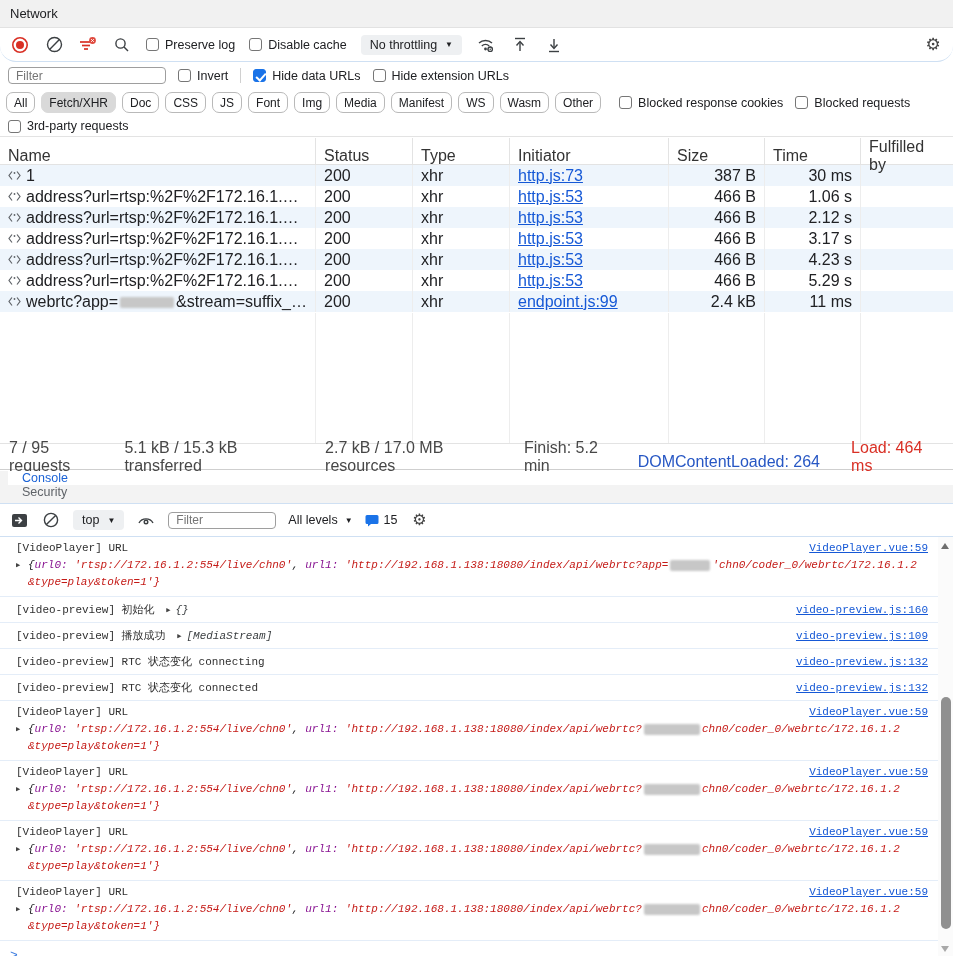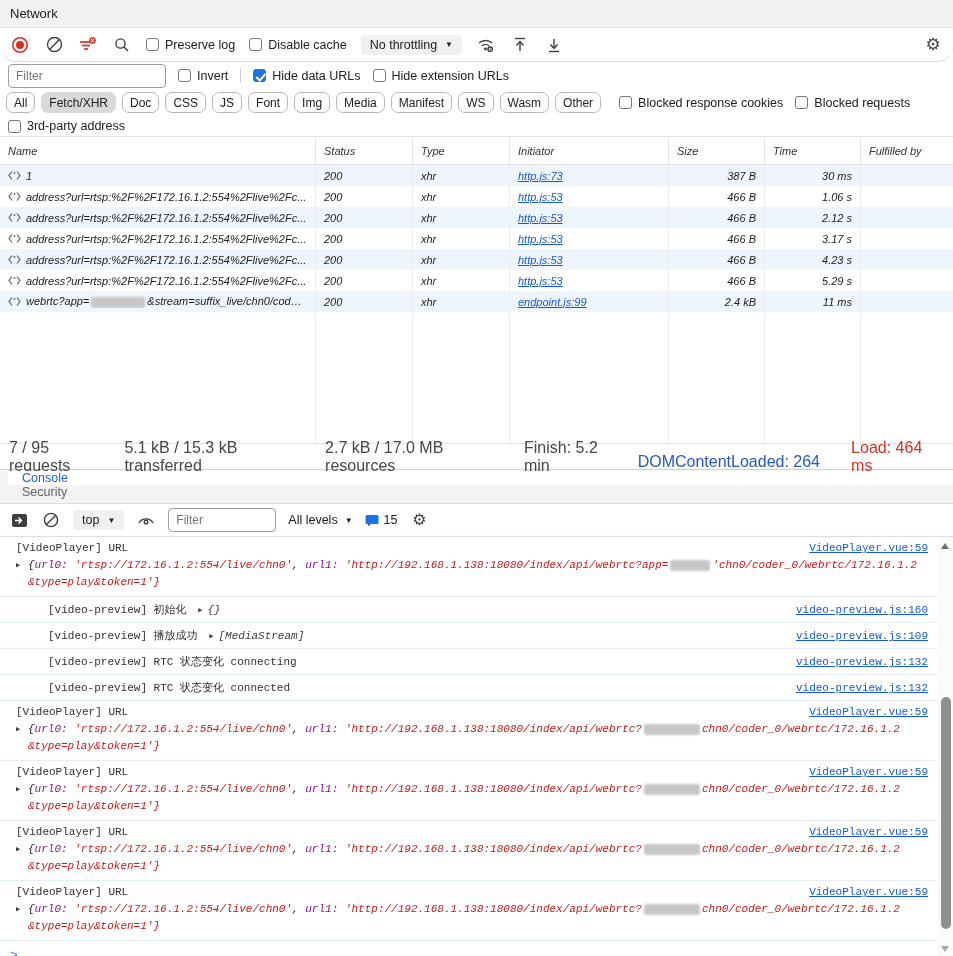--- a/index.html
+++ b/index.html
@@ -25,33 +25,33 @@
   .box.checked::after { content:""; position:absolute; left:3.5px; top:0.5px; width:4px; height:8px;
                         border:solid #fff; border-width:0 2px 2px 0; transform:rotate(42deg); }
   .dropdown { display:inline-flex; align-items:center; gap:8px; background:#eef0f2; border:none;
               border-radius:4px; padding:3px 9px; font-size:12.5px; color:#202124; cursor:pointer; }
   .caret { font-size:8px; color:#202124; }
   .spacer { flex:1; }
   .gear-glyph { font-size:17px; color:#454545; line-height:1; }
 
   
   .filter-row { top:62px; height:27px; display:flex; align-items:center; gap:12px; padding:0 8px; background:#fff; }
-  .txt-input { height:24px; border:1px solid #9e9e9e; border-radius:4px; padding:0 7px; font-size:12px;
+  .txt-input { height:17px; border:1px solid #9e9e9e; border-radius:4px; padding:0 7px; font-size:12px;
                font-family:"Liberation Sans",sans-serif; color:#202124; outline:none; }
   .vdiv { width:1px; height:15px; background:#d0d0d0; }
 
   
   .chips-row { top:89px; height:27px; display:flex; align-items:center; padding:0 6px; gap:6px; }
   .chip { border:1px solid #b9b9b9; background:#fff; border-radius:7px; padding:2.5px 7px; font-size:12px;
           color:#202124; cursor:pointer; font-family:"Liberation Sans",sans-serif; flex:none; }
   .chip.selected { background:#d9d9d9; border-color:#d9d9d9; }
   .third-row { top:116px; height:21px; display:flex; align-items:center; padding:0 8px; border-bottom:1px solid #e3e3e3; }
 
   
-  .net-table { top:138px; height:305px; font-size:11px; overflow:hidden;font-style:italic; }
+  .net-table { top:138px; height:305px; font-size:16px; overflow:hidden; }
   .grid { display:grid; grid-template-columns:316px 97px 97px 159px 96px 96px 1fr; }
   .thead { height:27px; border-bottom:1px solid #e3e3e3; }
   .th { display:flex; align-items:center; padding:0 8px; border-right:1px solid #e3e3e3; color:#333; }
   .th:last-child { border-right:none; }
   .net-row { height:21px; cursor:default; }
   .net-row.stripe { background:#eef5fc; }
   .cell { display:flex; align-items:center; padding:0 8px; border-right:1px solid #ededed;
           overflow:hidden; white-space:nowrap; }
   .cell:last-child { border-right:none; }
   .cell.num { justify-content:flex-end; }
@@ -93,21 +93,21 @@
   .src-link { font-size:11px; }
   .obj-row { margin-top:3px; padding-left:12px; position:relative; }
   .tri { position:absolute; left:0; top:4px; font-size:7px; color:#444; cursor:pointer; }
   .tri-inline { font-size:7px; color:#444; margin:0 5px; cursor:pointer; position:relative; top:-1px; }
   .obj { font-style:italic; line-height:1.55; word-break:break-all; }
   .seg-p { color:#202124; }
   .seg-k { color:#881391; }
   .seg-s { color:#c41a16; }
   .obj-token { font-style:italic; color:#3c4043; }
   .msg-line { display:flex; align-items:baseline; }
-  .msg-line .line-txt { flex:1;margin-left:32px; }
+  .msg-line .line-txt { flex:1; }
   .prompt-row { padding:7px 10px 0 10px; color:#3e7de0; font-size:13px; }
 
   
   .cscroll { position:absolute; right:0; top:537px; bottom:0; width:15px; background:#fbfbfb; }
   .arr { position:absolute; left:3px; width:0; height:0; border-left:4.5px solid transparent; border-right:4.5px solid transparent; }
   .arr-up { top:6px; border-bottom:6px solid #6f6f6f; }
   .arr-dn { bottom:4px; border-top:6px solid #a9a9a9; }
   .thumb { position:absolute; left:2.5px; width:10px; border-radius:5px; background:#909090; top:160px; height:232px; }
 
   
@@ -227,21 +227,21 @@
     <span>Blocked response cookies</span>
   </label>
   <label class="chk" style="margin-left:6px">
     <span class="box"></span>
     <span>Blocked requests</span>
   </label>
 </div>
 <div class="abs third-row">
   <label class="chk">
     <span class="box"></span>
-    <span>3rd-party address</span>
+    <span>3rd-party requests</span>
   </label>
 </div>
 
 <div class="abs net-table">
   <div class="grid thead">
       <div class="th">Name</div>
       <div class="th">Status</div>
       <div class="th">Type</div>
       <div class="th">Initiator</div>
       <div class="th">Size</div>

